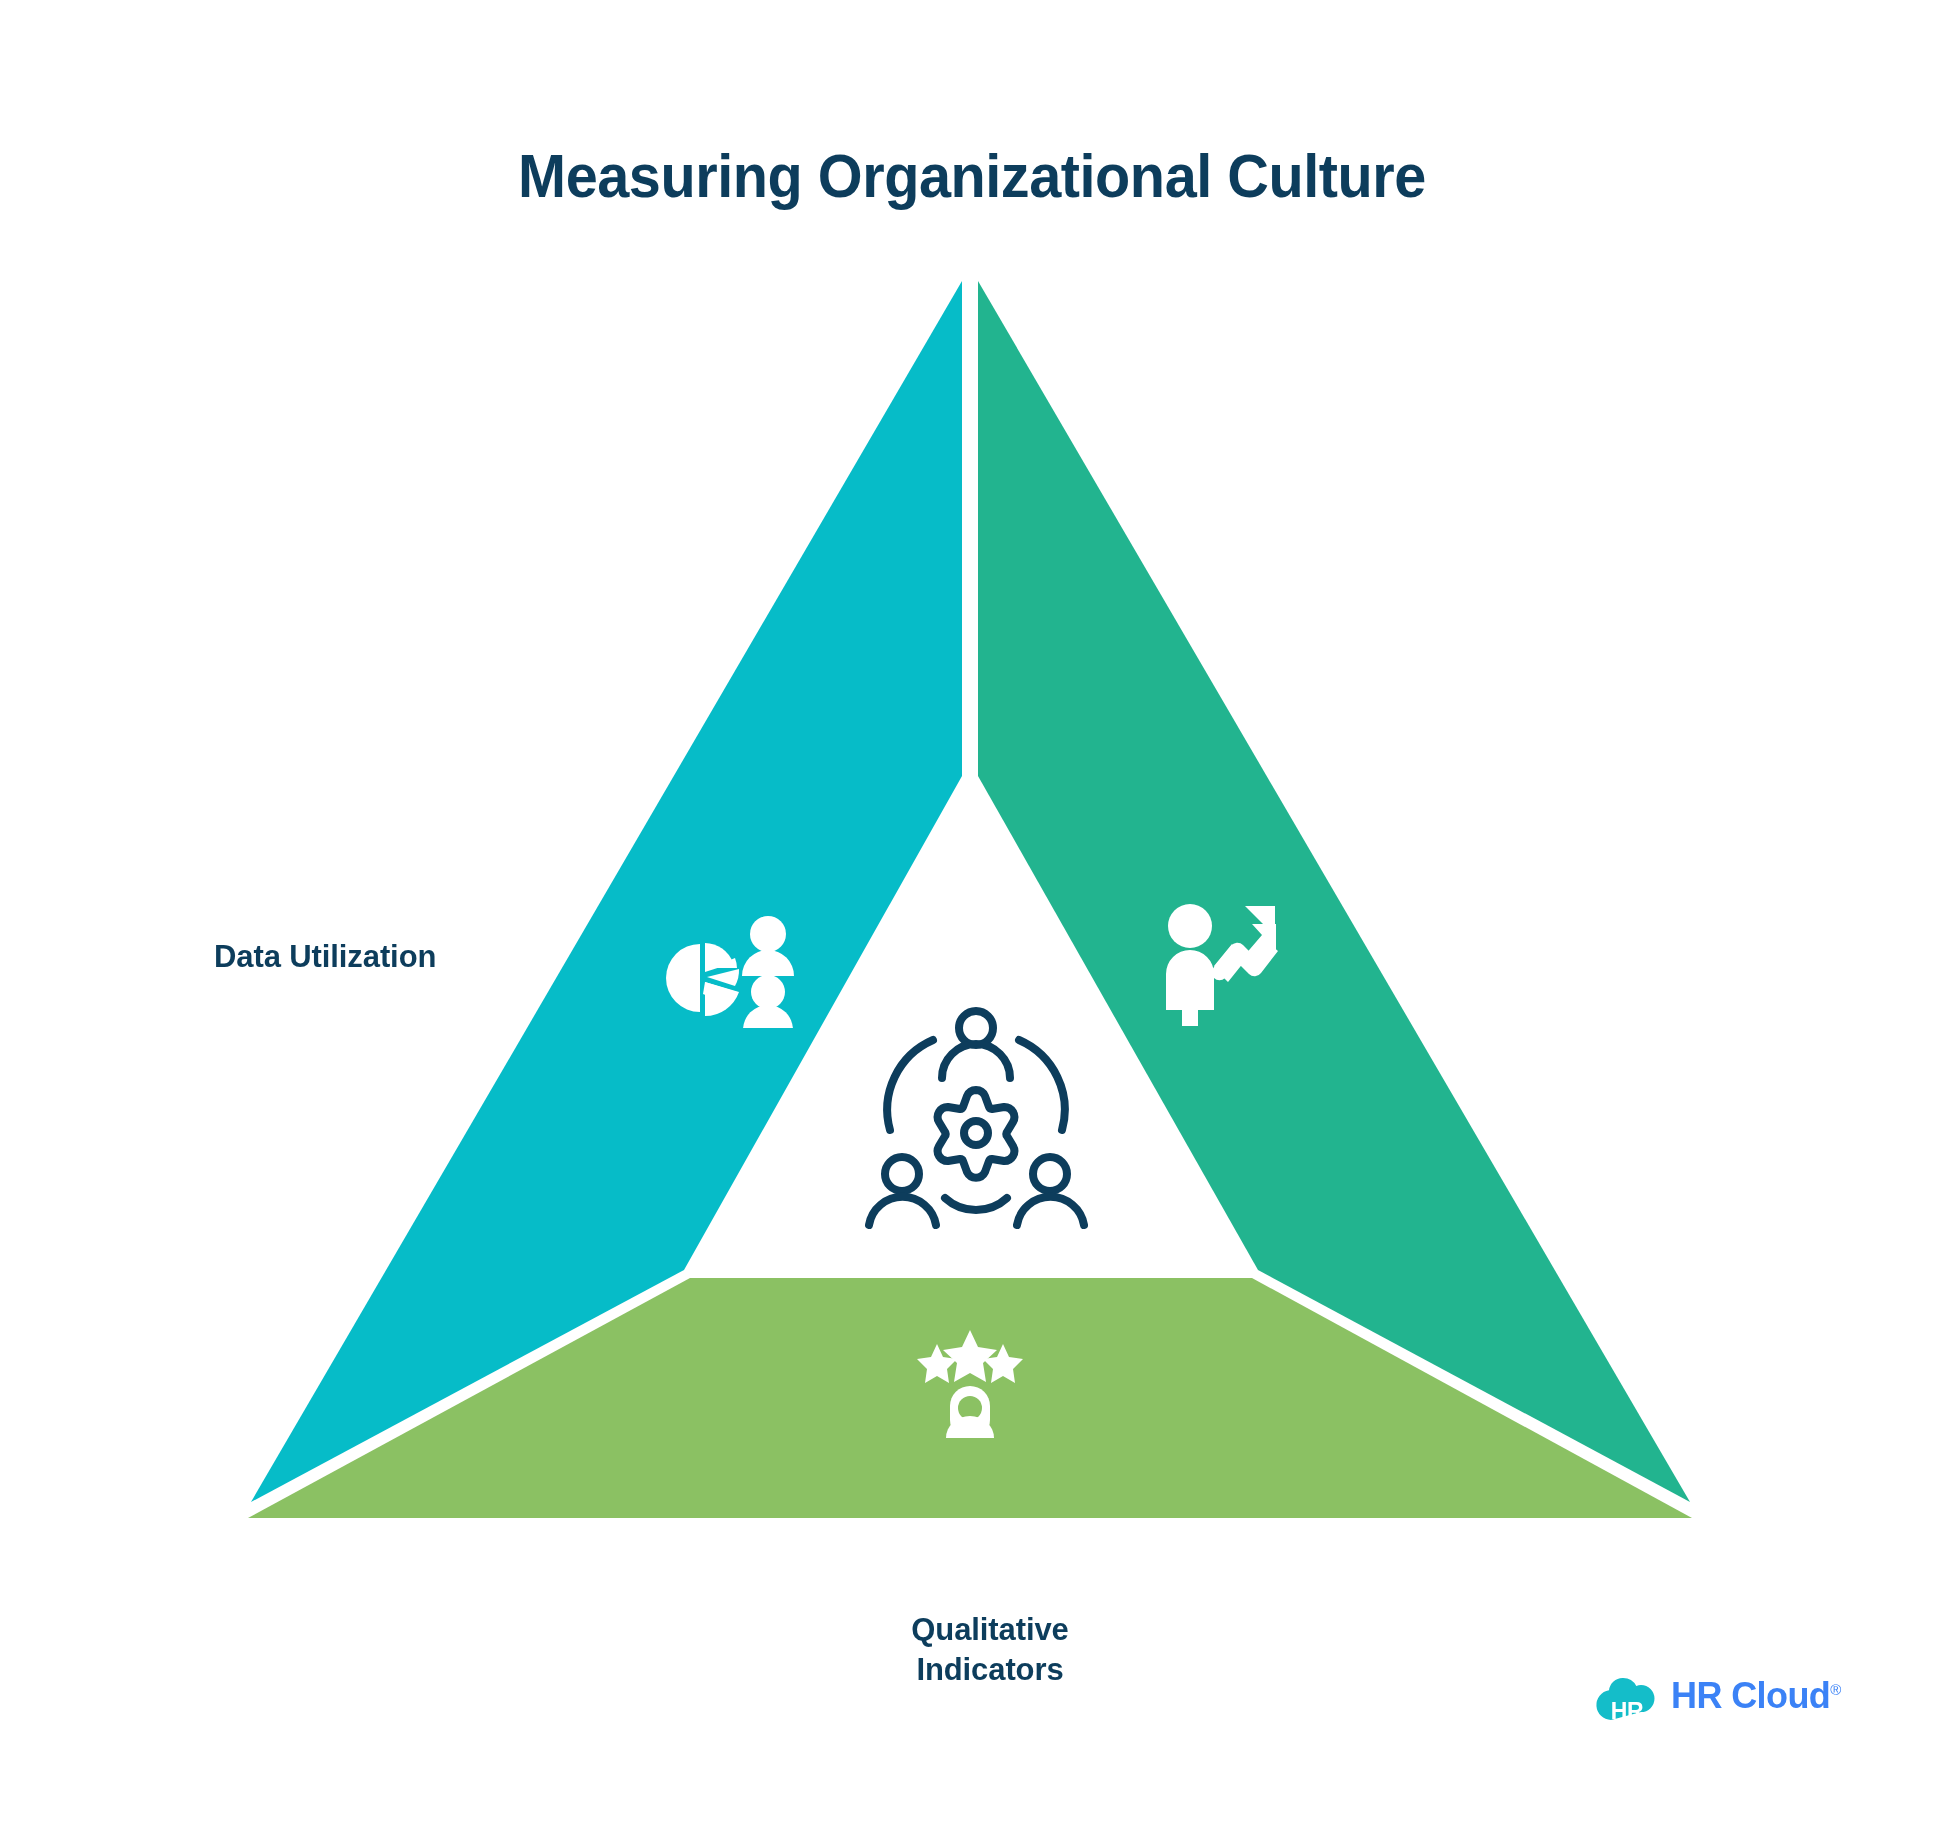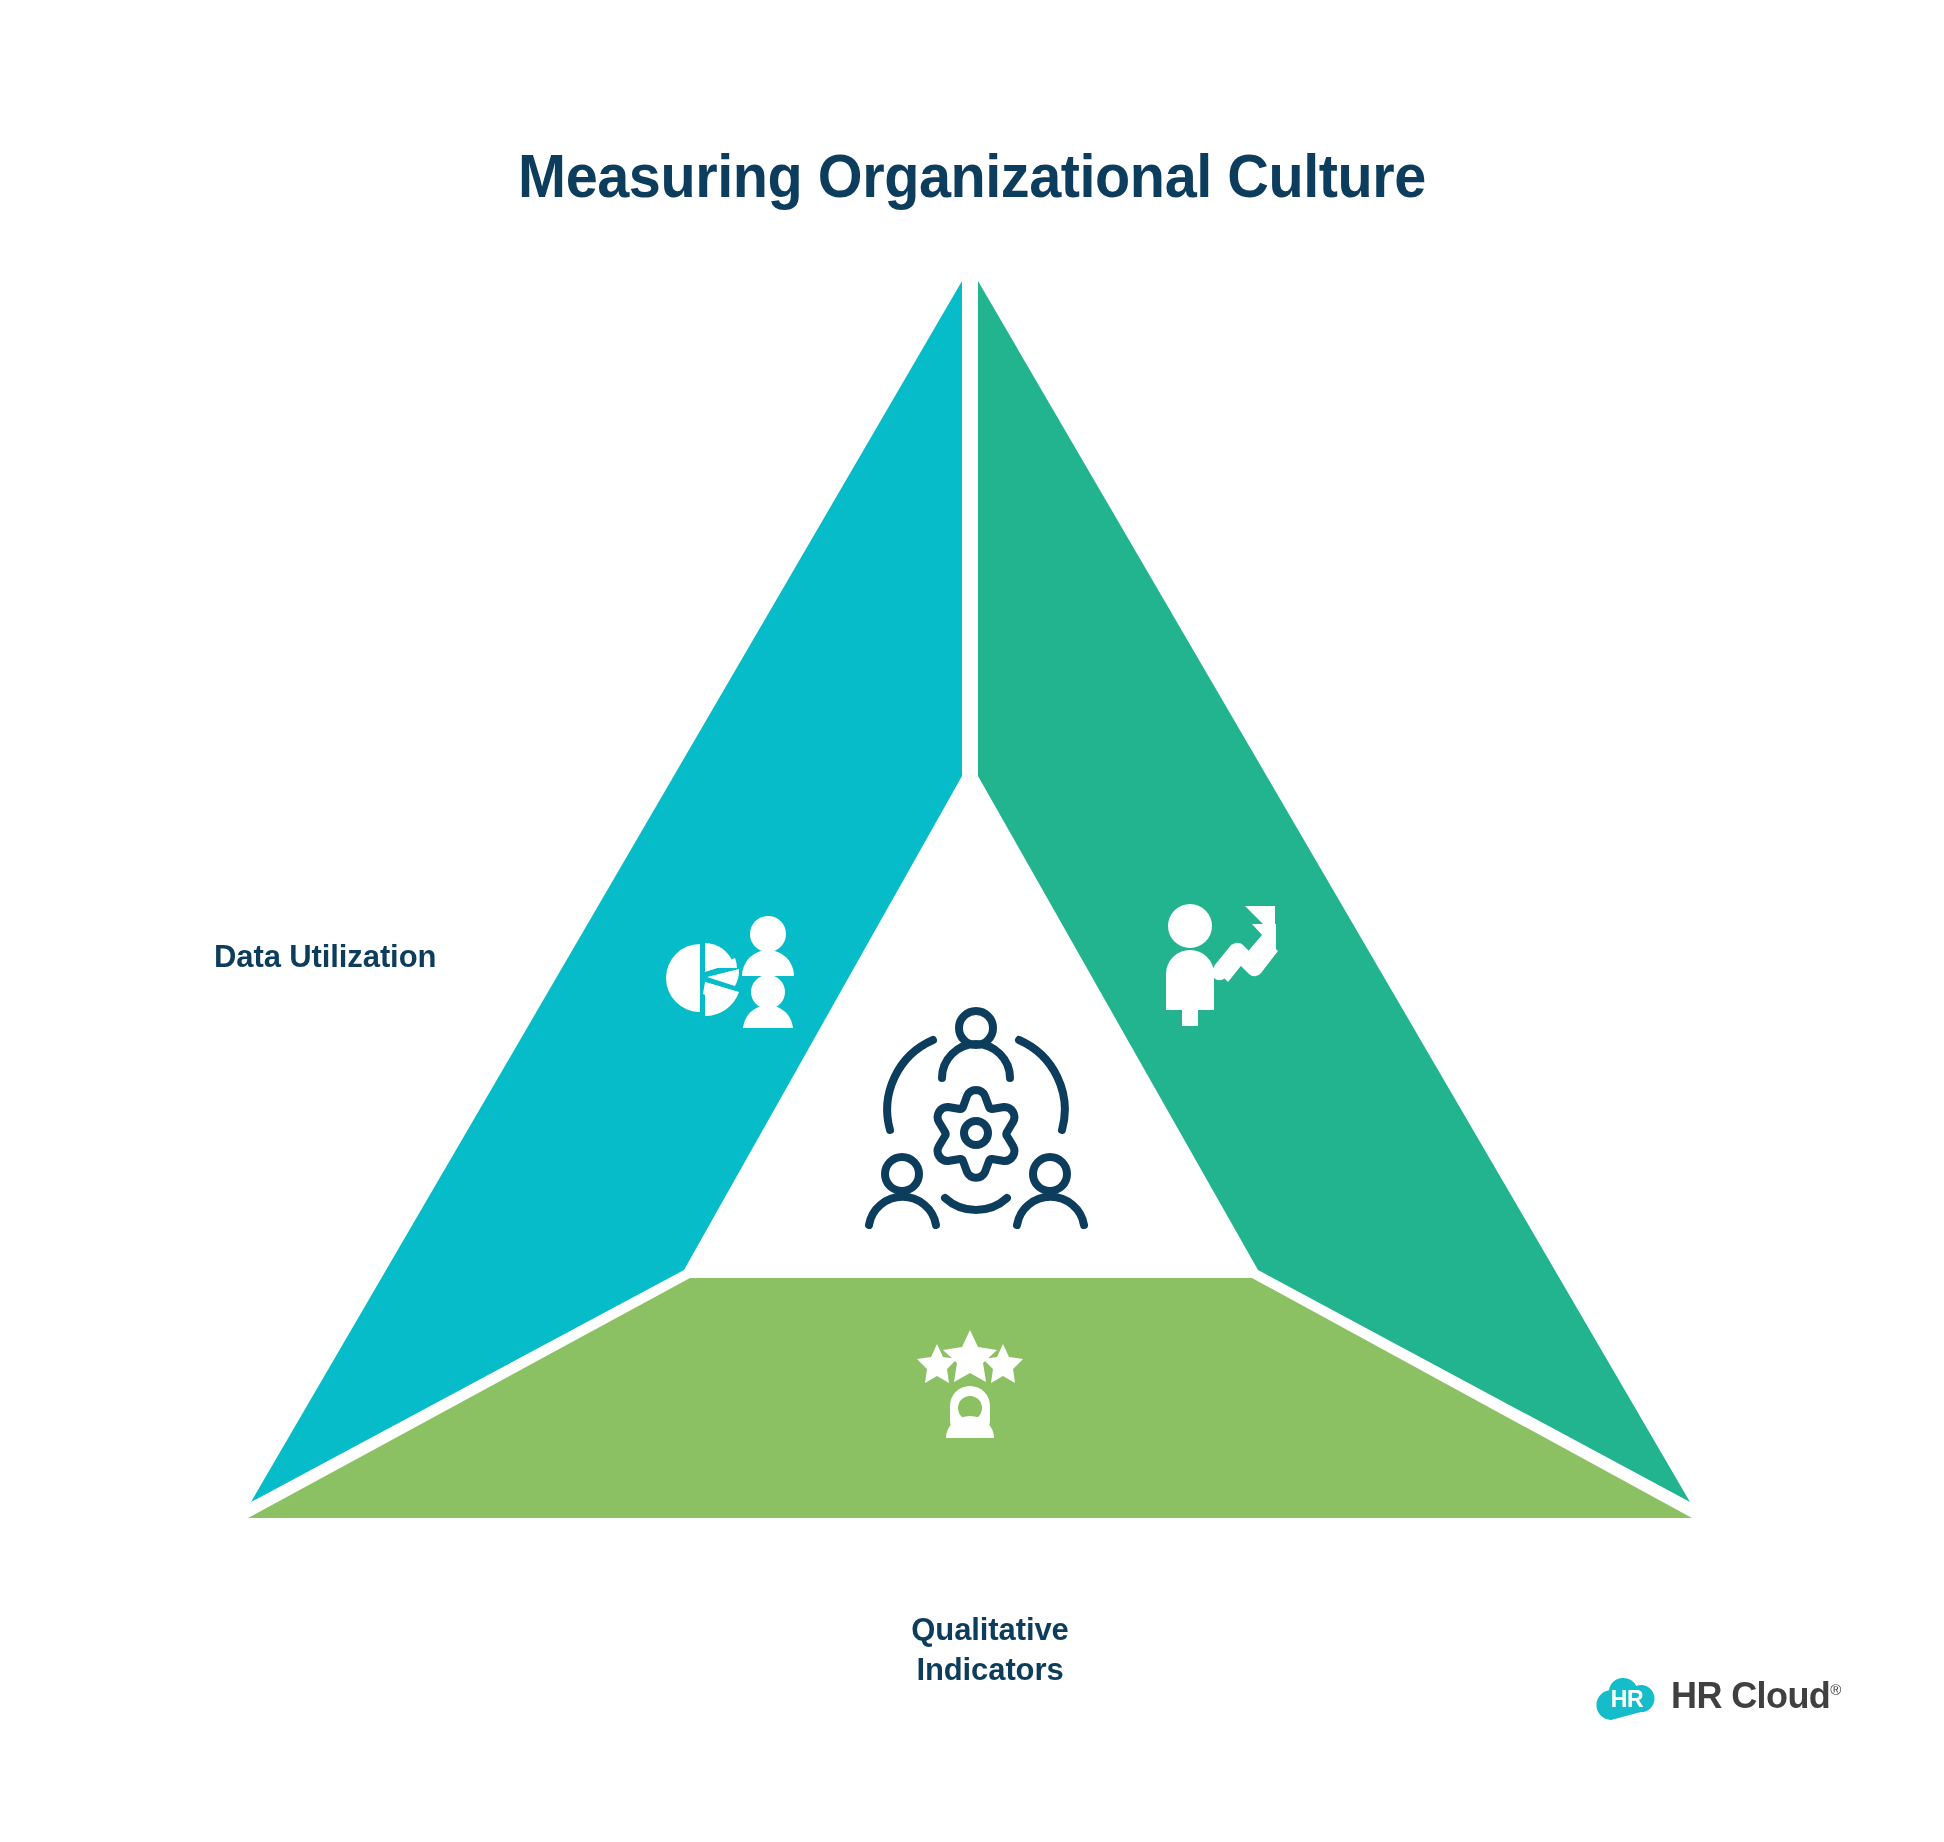--- a/index.html
+++ b/index.html
@@ -111,34 +111,34 @@
   }
   #brand-logo .logo-mark {
     width: 64px;
     height: 52px;
     position: relative;
     flex: 0 0 auto;
   }
   #brand-logo .logo-word {
     font-size: 36px;
     font-weight: 700;
-    color: #404040;
+    color: #3b82f6;
     letter-spacing: -0.6px;
     white-space: nowrap;
     position: relative;
     text-align: right;
   }
   #brand-logo .logo-word .reg {
     font-size: 15px;
     vertical-align: super;
     font-weight: 400;
   }
   .logo-mark-text {
     position: absolute;
-    left: 0; top: 0;
+    left: 0; top: 12px;
     width: 64px;
     height: 52px;
     display: flex;
     align-items: center;
     justify-content: center;
     padding-top: 6px;
     box-sizing: border-box;
     color: #ffffff;
     font-size: 23px;
     font-weight: 700;

